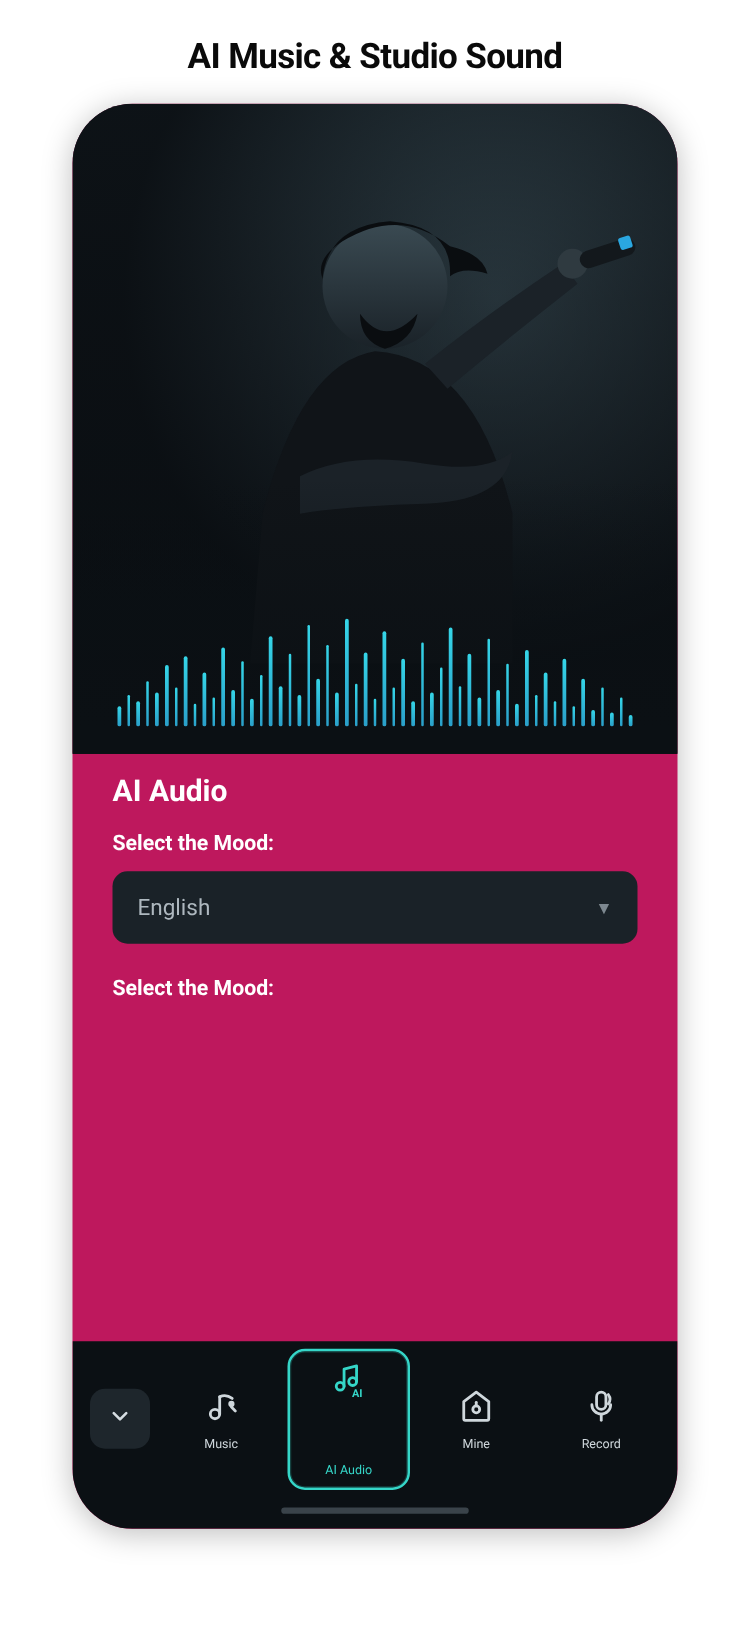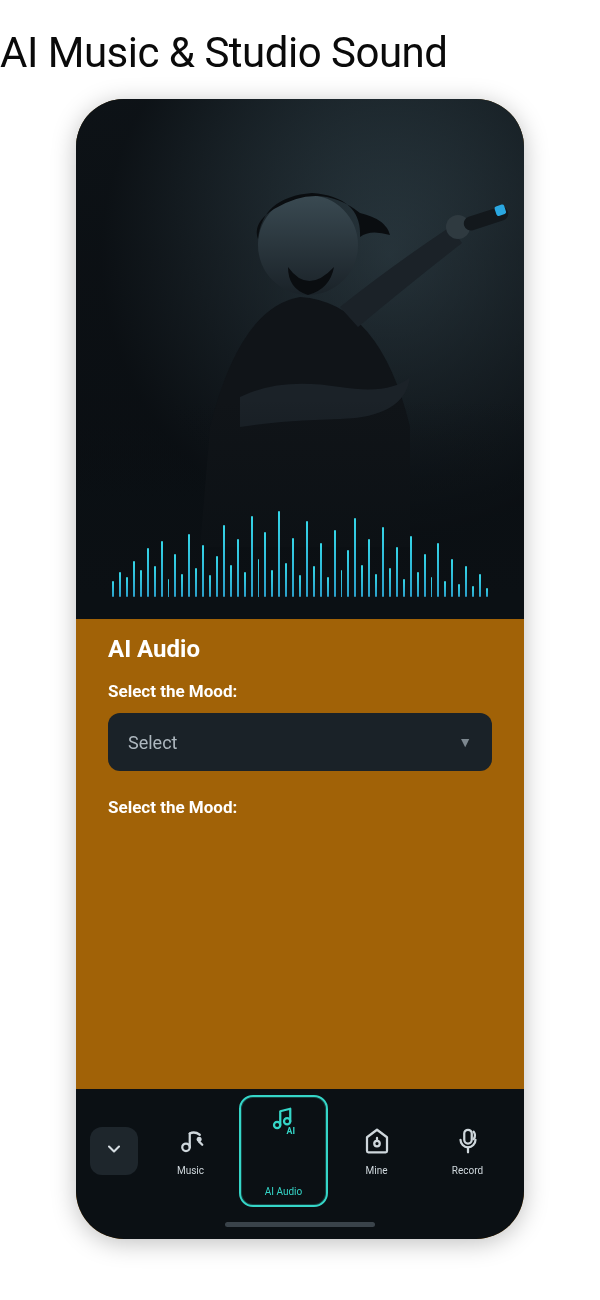--- a/index.html
+++ b/index.html
@@ -4,31 +4,32 @@
 <style>
   * { box-sizing: border-box; margin: 0; padding: 0; }
   body {
     width: 600px;
     height: 1300px;
     background: #ffffff;
     font-family: -apple-system, BlinkMacSystemFont, "Segoe UI", Roboto, Helvetica, Arial, sans-serif;
     overflow: hidden;
   }
   .page-title {
-    font-size: 42px;
-    font-weight: 400;
+    text-align: center;
+    font-size: 28px;
+    font-weight: 700;
     color: #0a0a0a;
     padding: 28px 0 22px;
     letter-spacing: -0.5px;
   }
   .phone {
-    width: 448px;
+    width: 484px;
     height: 1140px;
     margin: 0 auto;
-    background: #a16207;
+    background: #be185d;
     border-radius: 48px;
     overflow: hidden;
     position: relative;
     box-shadow: 0 4px 24px rgba(0,0,0,0.25);
   }
   .hero {
     position: relative;
     width: 100%;
     height: 520px;
     background:
@@ -260,21 +261,21 @@
         <span style="height:26%"></span>
       <span style="height:10%"></span>
     </div>
   </div>
 
   <div class="content">
     <div class="section-title">AI Audio</div>
 
     <div class="label">Select the Mood:</div>
     <div class="select">
-      <span>Select</span>
+      <span>English</span>
       <span class="caret">▼</span>
     </div>
 
     <div class="label">Select the Mood:</div>
   </div>
 
   <div class="bottom-bar">
     <div class="collapse-btn">
       <span>
         <svg width="20" height="20" viewBox="0 0 24 24" fill="none" stroke="#d6dde2" stroke-width="2.5" stroke-linecap="round" stroke-linejoin="round">

